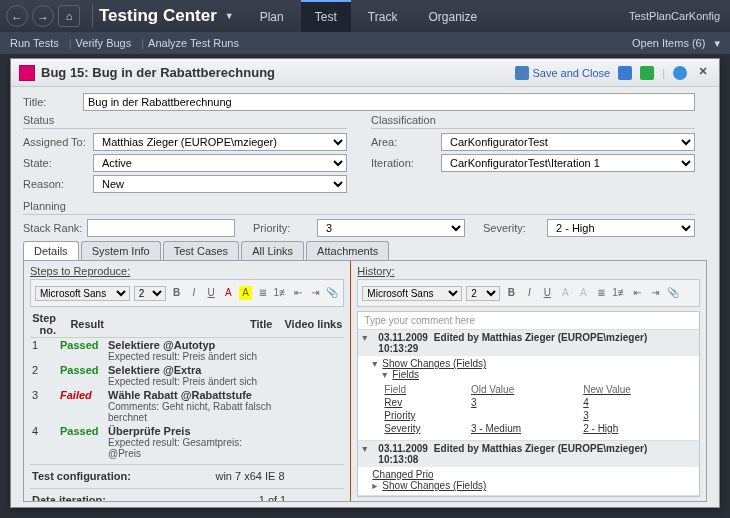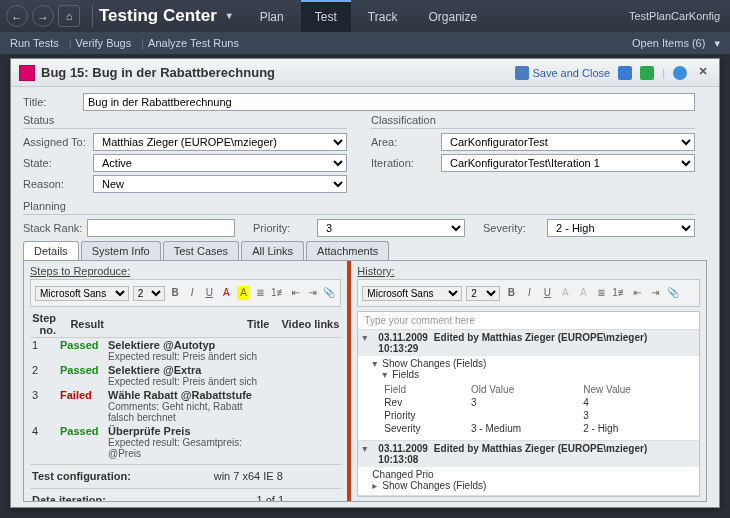--- a/index.html
+++ b/index.html
@@ -34,41 +34,41 @@
 .col { flex:1;}
 .grouplbl { font-size:11px; color:#555; border-bottom:1px solid #c0c6cc; padding-bottom:2px; margin-bottom:4px;}
 .lbl2 { width:70px; color:#555; font-size:11px; display:inline-block;}
 .threefield { display:flex; gap:18px; align-items:center;}
 .threefield .seg { flex:1; display:flex; align-items:center;}
 .threefield .lblx { width:64px; color:#555;}
 .tabs { display:flex; border-bottom:1px solid #9aa3ad; margin:4px 12px 0 12px;}
 .tab { padding:3px 10px; border:1px solid #9aa3ad; border-bottom:none; background:#dfe3e8; margin-right:2px; font-size:11px; cursor:pointer; border-radius:3px 3px 0 0;}
 .tab.active { background:#fff;}
 .detailwrap { display:flex; margin:0 12px 8px 12px; border:1px solid #9aa3ad; border-top:none; height:241px;}
-.leftdet { width:48%; border-right:4px solid #c2410c; padding:4px 6px; overflow:hidden; font-size:11px;}
+.leftdet { width:48%; border-right:1px solid #c2410c; padding:4px 6px; overflow:hidden; font-size:11px;}
 .rightdet { flex:1; padding:4px 6px; overflow:hidden; font-size:11px;}
 .seclbl { font-size:11px; color:#444; text-decoration:underline;}
 .toolbar { display:flex; align-items:center; gap:4px; border:1px solid #c0c6cc; padding:2px 4px; margin:2px 0 4px 0; background:#f0f2f4; height:28px; font-size:10px;}
 .toolbar .tb { width:14px; height:14px; color:#666; text-align:center; line-height:14px; cursor:pointer;}
 .toolbar select, .toolbar input { height:15px; font-size:10px; border:1px solid #bbb;}
 .steptable { width:100%; font-size:11px; border-collapse:collapse;}
 .steptable th { text-align:right; font-weight:bold; padding:1px 2px; border-bottom:1px solid #ccc;}
 .steptable td { padding:1px 2px; vertical-align:top;}
 .pass { color:#1a8a1a; font-weight:bold;}
-.fail { color:#c00; font-weight:bold;}
+.fail { color:#c00; font-weight:bold;font-style:italic;}
 .subline { color:#555; font-size:10px; padding-left:0;}
 .sect { border-top:1px solid #ccc; margin-top:4px; padding-top:3px;}
 .hdrline { font-weight:bold; margin-bottom:2px;}
 .histbox { border:1px solid #c0c6cc; height:186px; overflow:auto; background:#fff;}
 .histph { color:#999; padding:3px 6px; font-size:10px; border-bottom:1px solid #ddd;}
 .hentry { border-bottom:1px solid #ddd; font-size:10px;}
 .hentry .hhead { background:#e8ecef; padding:2px 4px; display:flex; gap:6px;}
 .hentry .hhead .edate { font-weight:bold; white-space:pre;}
 .hentry .hhead .ewho { font-weight:bold;}
-.hentry .hbody { padding:2px 8px 4px 14px; color:#333;}
+.hentry .hbody { padding:2px 8px 4px 14px; color:#333;text-decoration:underline;}
 .fieldtab { width:100%; font-size:10px; margin-top:2px;}
 .fieldtab th { text-align:left; font-weight:normal; color:#666; padding-right:10px;}
 .fieldtab td { padding-right:10px;}
 .tog { color:#666; cursor:pointer; width:10px; display:inline-block;}
 select.mini { width:100px;}
 </style>
 </head>
 <body>
 
 <div class="topbar">

